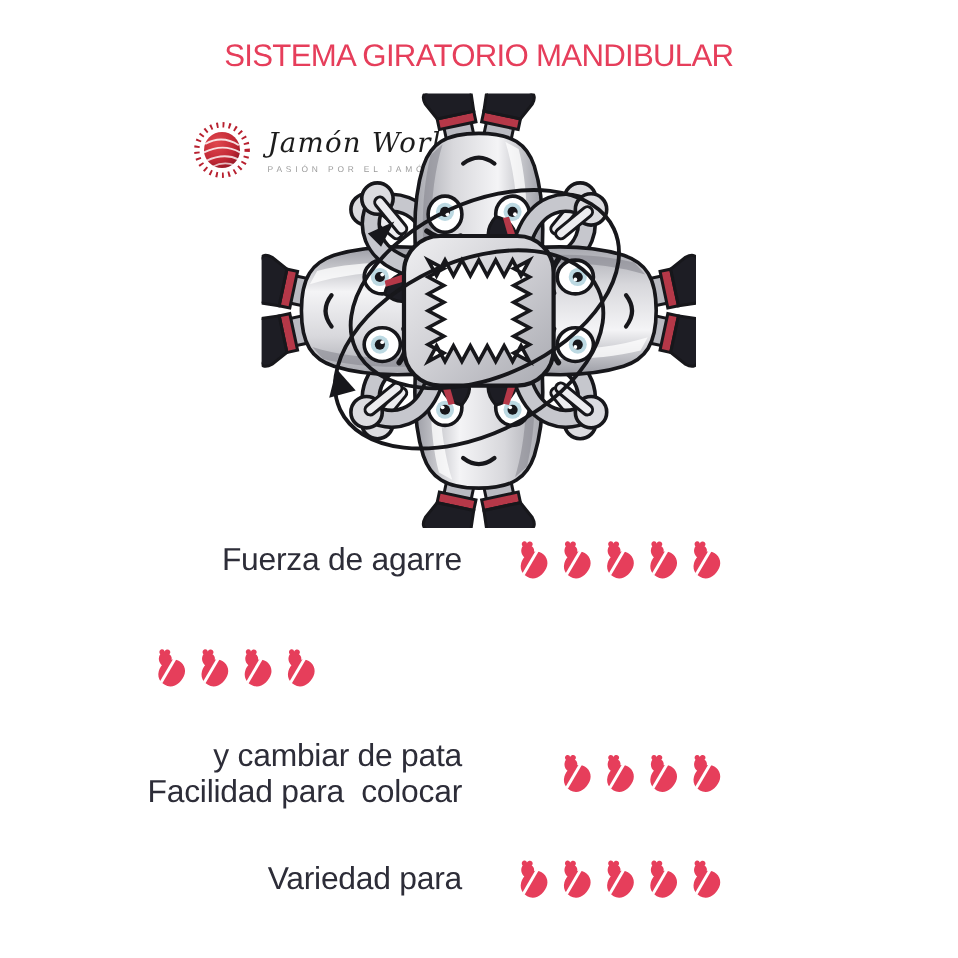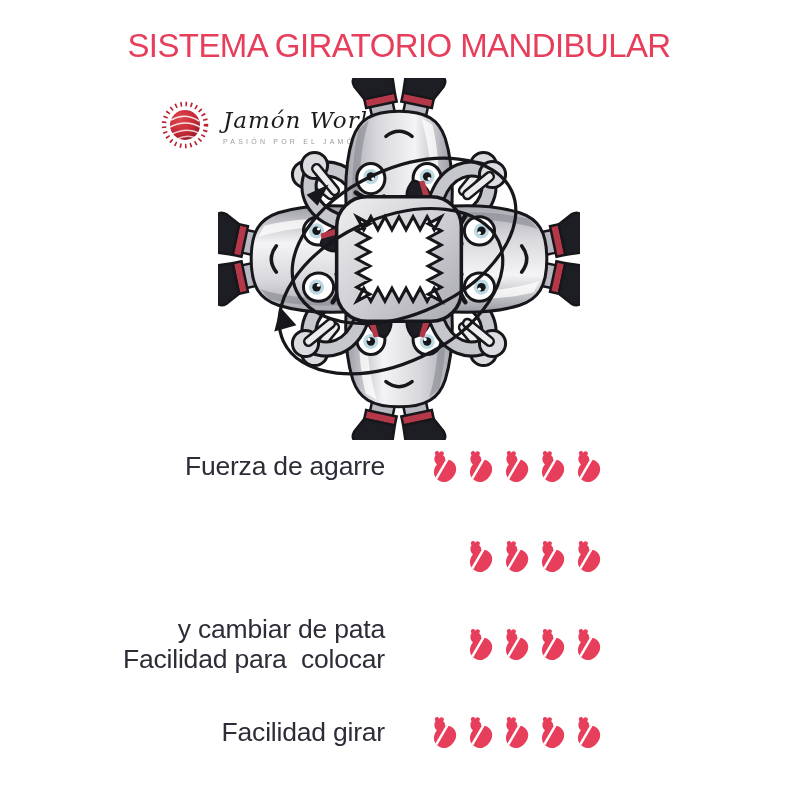--- a/index.html
+++ b/index.html
@@ -7,42 +7,42 @@
     --text:#2d2d38;
     --ink:#17171b;
   }
   html,body{margin:0;padding:0;background:#fff;}
   .page{
     position:relative;width:798px;height:798px;background:#ffffff;
     font-family:"Liberation Sans",sans-serif;overflow:hidden;
   }
   .title{
     position:absolute;top:26px;left:0;width:798px;text-align:center;
-    font-size:33px;line-height:40px;font-weight:500;letter-spacing:-0.6px;
+    font-size:26px;line-height:40px;font-weight:500;letter-spacing:-0.6px;
     color:var(--accent);
   }
   
   .logo{position:absolute;left:158px;top:96px;display:flex;align-items:center;gap:7px;}
   .logo-icon{width:58px;height:58px;flex:0 0 auto;}
   .logo-text{display:flex;flex-direction:column;}
   .logo-brand{
     font-family:"DejaVu Serif",serif;font-style:italic;font-weight:500;
     font-size:23px;line-height:28px;color:#1c1c1c;letter-spacing:1px;
   }
   .logo-tagline{
     font-size:7px;letter-spacing:3.2px;color:#9b9b9b;margin-top:4px;
     text-transform:uppercase;
   }
   
   .illustration{position:absolute;left:218px;top:78px;width:362px;height:362px;}
   .illustration svg{width:100%;height:100%;display:block;}
   
   .rating-row{
     position:absolute;left:85px;width:520px;
-    display:flex;align-items:center;justify-content:flex-end;gap:38px;
+    display:flex;align-items:center;justify-content:flex-start;gap:38px;
   }
   .rating-label{
     flex:1;text-align:right;font-size:26.5px;line-height:30px;
     color:var(--text);letter-spacing:-0.2px;
   }
   .rating-label div{white-space:pre-wrap;}
   .rating-icons{
     width:182px;display:flex;justify-content:flex-end;align-items:center;gap:2px;
   }
   .ham{width:34px;height:34px;flex:0 0 auto;}
@@ -226,21 +226,21 @@
         <svg class="ham" viewBox="0 0 36 36">
           <use href="#ham-shape"></use>
         </svg>
         <svg class="ham" viewBox="0 0 36 36">
           <use href="#ham-shape"></use>
         </svg>
       </div>
     </div>
     <div class="rating-row" style="top: 700px; height: 64px;">
       <div class="rating-label">
-        <div>Facilidad girar</div>
+        <div>Variedad para</div>
       </div>
       <div class="rating-icons">
         <svg class="ham" viewBox="0 0 36 36">
           <use href="#ham-shape"></use>
         </svg>
         <svg class="ham" viewBox="0 0 36 36">
           <use href="#ham-shape"></use>
         </svg>
         <svg class="ham" viewBox="0 0 36 36">
           <use href="#ham-shape"></use>

